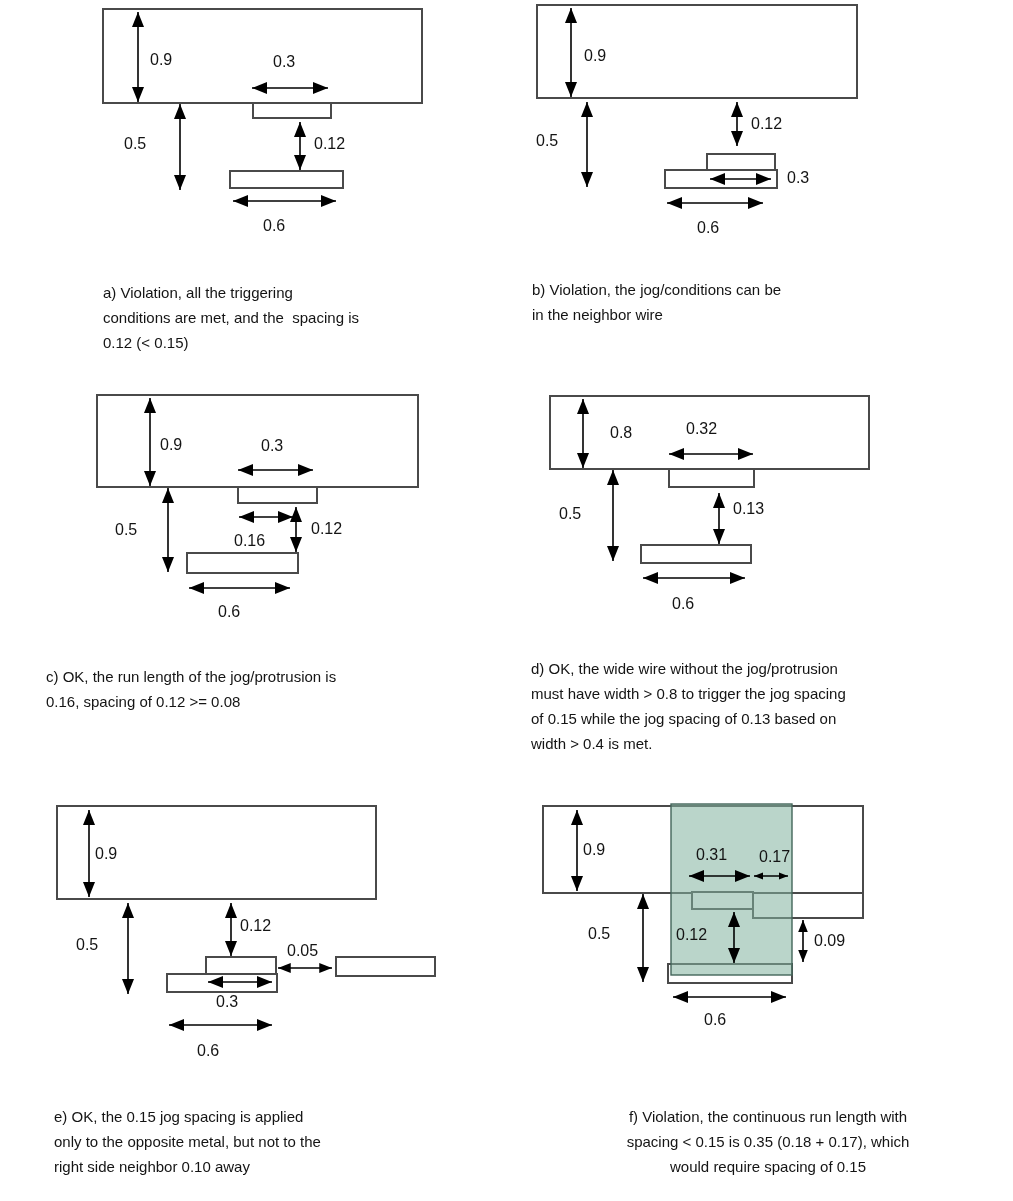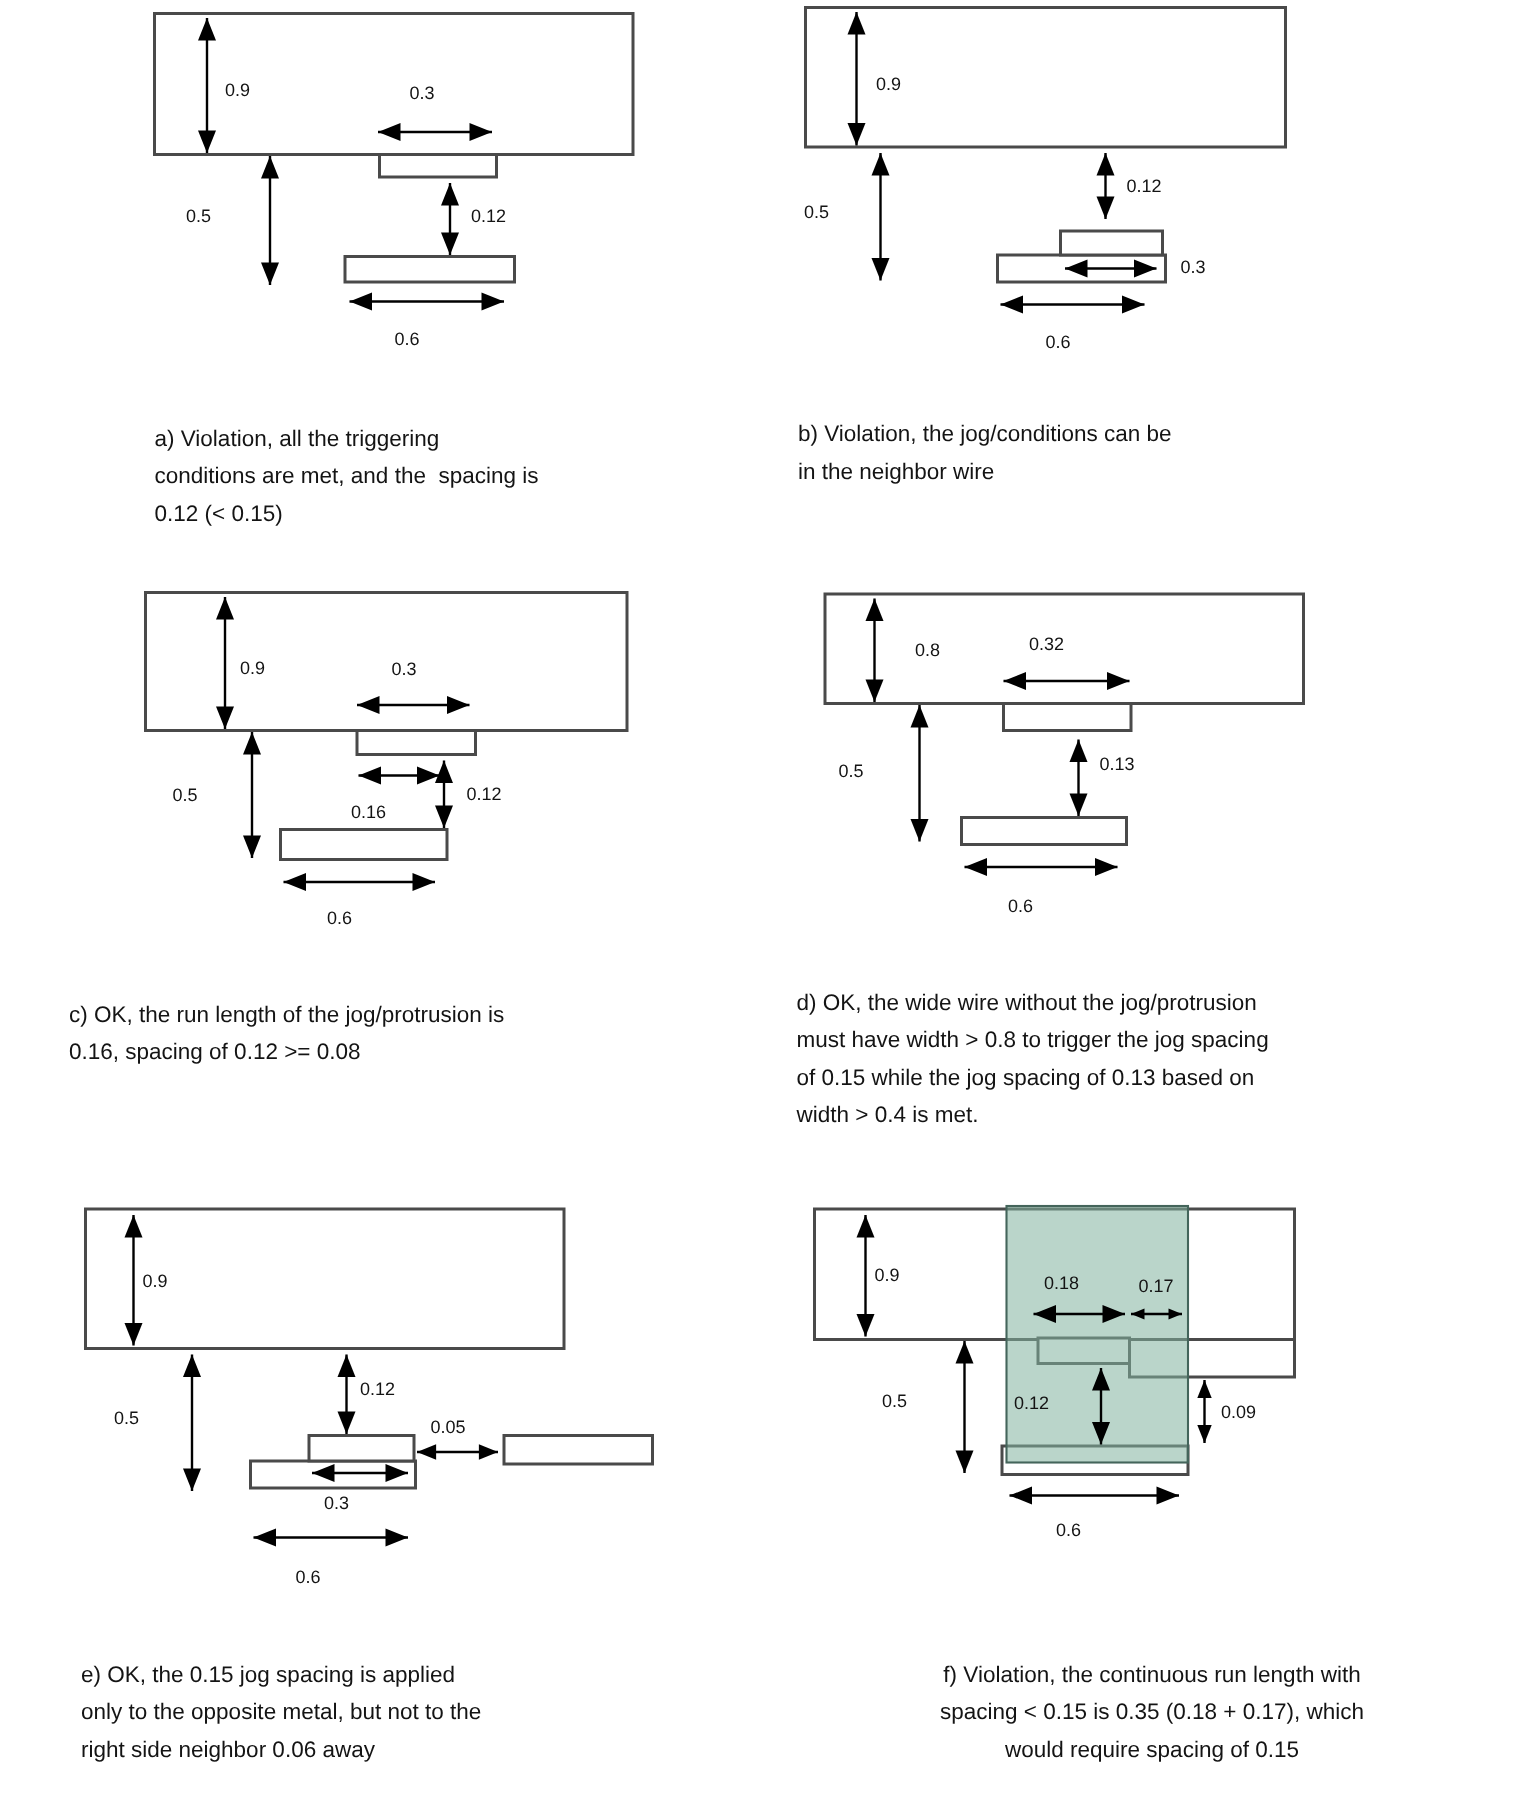--- a/index.html
+++ b/index.html
@@ -3,21 +3,21 @@
 <meta charset="utf-8">
 <style>
   html,body{margin:0;padding:0;background:#fff;}
   #stage{position:relative;width:1013px;height:1201px;background:#fff;overflow:hidden;
          font-family:"Liberation Sans","DejaVu Sans",sans-serif;color:#111;}
   #diagram-svg{position:absolute;left:0;top:0;}
   .wire{fill:#ffffff;stroke:#4a4a4a;stroke-width:2;}
   .band{fill:#82b39f;fill-opacity:0.55;stroke:#44655b;stroke-width:1.4;}
   .shaft{stroke:#000;stroke-width:1.6;}
   .head{fill:#000;stroke:none;}
-  .dim{position:absolute;font-size:12px;line-height:20px;white-space:nowrap;color:#141414;}
+  .dim{position:absolute;font-size:16px;line-height:20px;white-space:nowrap;color:#141414;}
   .caption{position:absolute;margin:0;font-size:15px;line-height:25px;white-space:pre-wrap;color:#141414;}
 </style>
 </head>
 <body>
 
 <div id="stage">
   <svg id="diagram-svg" width="1013" height="1201" viewBox="0 0 1013 1201">
       <g>
         <rect x="103" y="9" width="319" height="94" class="wire"></rect>
         <rect x="230" y="171" width="113" height="17" class="wire"></rect>
@@ -255,23 +255,23 @@
 of 0.15 while the jog spacing of 0.13 based on
 width &gt; 0.4 is met.</p>
     <span class="dim" style="left: 95px; top: 844px;">0.9</span>
     <span class="dim" style="left: 76px; top: 935px;">0.5</span>
     <span class="dim" style="left: 240px; top: 916px;">0.12</span>
     <span class="dim" style="left: 287px; top: 941px;">0.05</span>
     <span class="dim" style="left: 216px; top: 992px;">0.3</span>
     <span class="dim" style="left: 197px; top: 1041px;">0.6</span>
     <p class="caption" style="left: 54px; top: 1104px; width: 460px;">e) OK, the 0.15 jog spacing is applied
 only to the opposite metal, but not to the
-right side neighbor 0.06 away</p>
+right side neighbor 0.10 away</p>
     <span class="dim" style="left: 583px; top: 840px;">0.9</span>
-    <span class="dim" style="left: 696px; top: 845px;">0.18</span>
+    <span class="dim" style="left: 696px; top: 845px;">0.31</span>
     <span class="dim" style="left: 759px; top: 847px;">0.17</span>
     <span class="dim" style="left: 588px; top: 924px;">0.5</span>
     <span class="dim" style="left: 676px; top: 925px;">0.12</span>
     <span class="dim" style="left: 814px; top: 931px;">0.09</span>
     <span class="dim" style="left: 704px; top: 1010px;">0.6</span>
     <p class="caption" style="left: 529px; top: 1104px; width: 478px; text-align: center;">f) Violation, the continuous run length with
 spacing &lt; 0.15 is 0.35 (0.18 + 0.17), which
 would require spacing of 0.15</p>
   </div>
 

